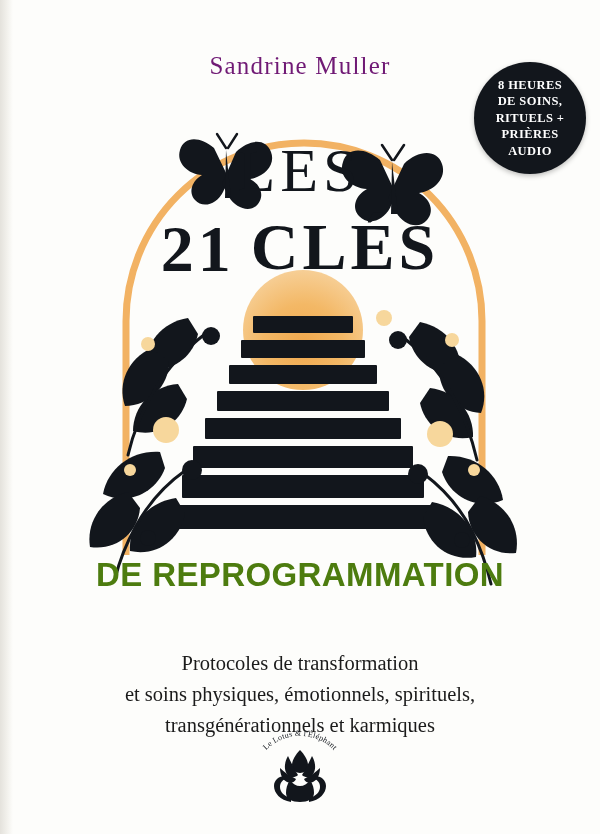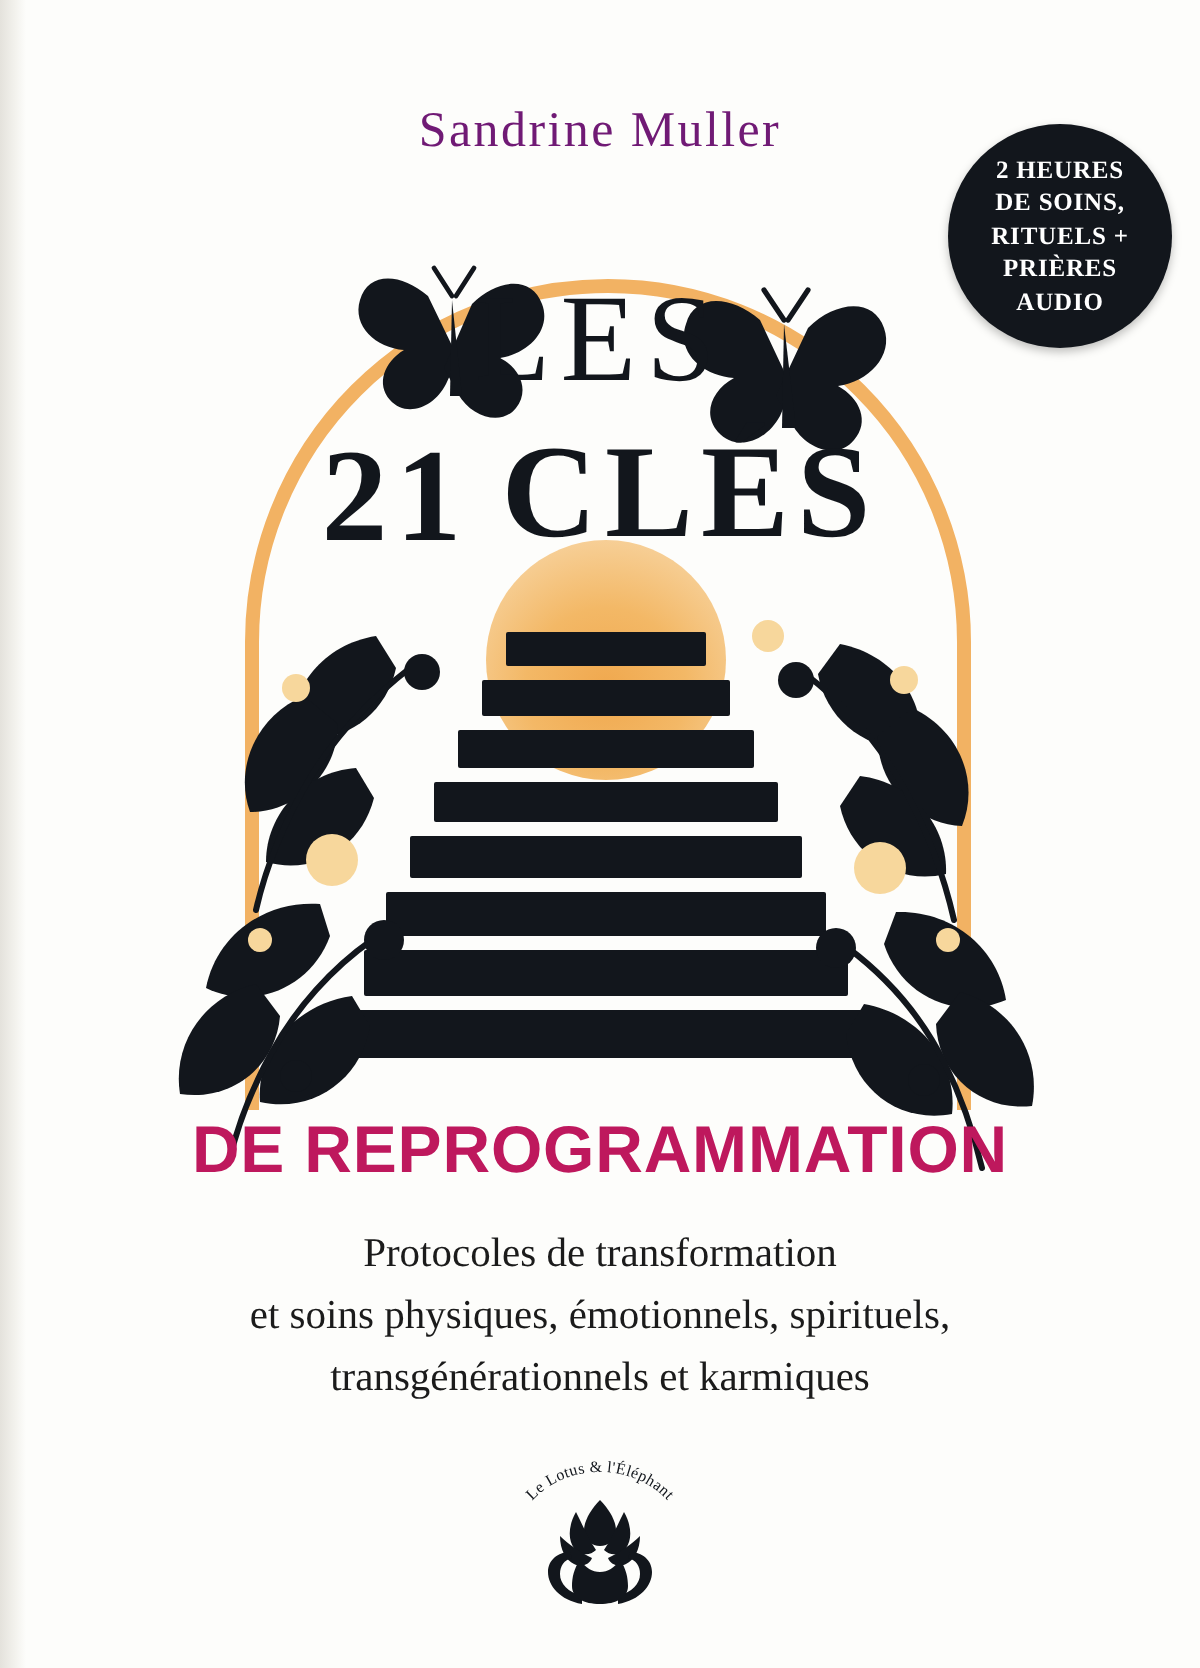--- a/index.html
+++ b/index.html
@@ -159,25 +159,25 @@
   .subtitle {
     position: absolute;
     top: 556px;
     left: 0;
     width: 600px;
     text-align: center;
     font-family: "Liberation Sans", sans-serif;
     font-weight: bold;
     font-size: 33px;
     letter-spacing: 0.4px;
-    color: #be185d;
+    color: #4d7c0f;
   }
   .desc {
     position: absolute;
-    top: 612px;
+    top: 648px;
     left: 0;
     width: 600px;
     text-align: center;
     font-family: "Liberation Serif", serif;
     font-size: 20.5px;
     line-height: 1.52;
     color: #1b1b1b;
     white-space: pre-line;
   }
   
@@ -209,21 +209,21 @@
 </head>
 <body>
 
 <div id="cover">
 
   <div class="spine"></div>
 
   <div class="author">Sandrine Muller</div>
 
   <div class="badge">
-    <div class="badge-text">2 HEURES
+    <div class="badge-text">8 HEURES
 DE SOINS,
 RITUELS +
 PRIÈRES
 AUDIO</div>
   </div>
 
   <div class="arch-wrap">
     <svg class="arch" viewBox="0 0 372 430" xmlns="http://www.w3.org/2000/svg">
       <path d="M8 430 L8 196 A178 178 0 0 1 364 196 L364 430" fill="none" stroke="#f2b263" stroke-width="7" stroke-linecap="round"></path>
     </svg>

